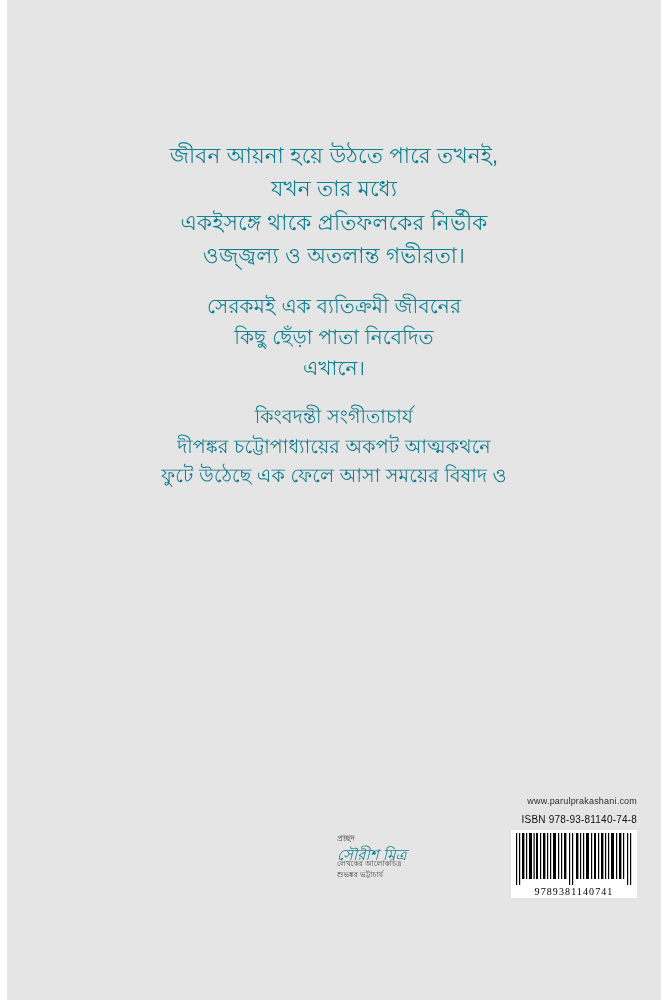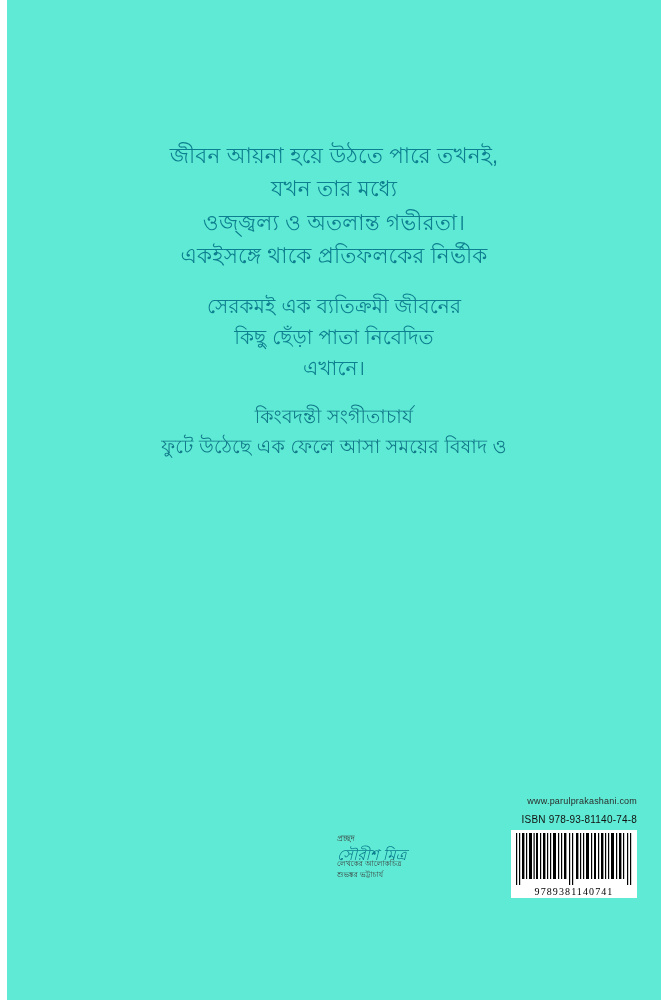--- a/index.html
+++ b/index.html
@@ -10,21 +10,21 @@
   body {
     width: 661px;
     height: 1000px;
     font-family: "Liberation Sans", sans-serif;
     position: relative;
     overflow: hidden;
   }
   .page {
     position: absolute;
     inset: 0;
-    background: #5eead4;
+    background: #e5e5e5;
     margin-left: 7px;
   }
   
   .blurb {
     position: absolute;
     left: 0;
     right: 0;
     top: 140px;
     text-align: center;
     color: #0b7c8c;
@@ -129,32 +129,33 @@
 </head>
 <body>
 
 <div class="page">
 
   <div class="blurb">
 
     <div class="stanza stanza-1">
       <span class="line">জীবন আয়না হয়ে উঠতে পারে তখনই,</span>
       <span class="line">যখন তার মধ্যে</span>
+      <span class="line">একইসঙ্গে থাকে প্রতিফলকের নিৰ্ভীক</span>
       <span class="line">ওজ্জ্বল্য ও অতলান্ত গভীরতা।</span>
-      <span class="line">একইসঙ্গে থাকে প্রতিফলকের নিৰ্ভীক</span>
     </div>
 
     <div class="stanza stanza-2">
       <span class="line">সেরকমই এক ব্যতিক্রমী জীবনের</span>
       <span class="line">কিছু ছেঁড়া পাতা নিবেদিত</span>
       <span class="line">এখানে।</span>
     </div>
 
     <div class="stanza stanza-3">
       <span class="line">কিংবদন্তী সংগীতাচার্য</span>
+      <span class="line">দীপঙ্কর চট্টোপাধ্যায়ের অকপট আত্মকথনে</span>
       <span class="line">ফুটে উঠেছে এক ফেলে আসা সময়ের বিষাদ ও</span>
     </div>
 
   </div>
 
   <div class="footer">
 
     <div class="site">www.parulprakashani.com</div>
     <div class="isbn">ISBN 978-93-81140-74-8</div>
 

